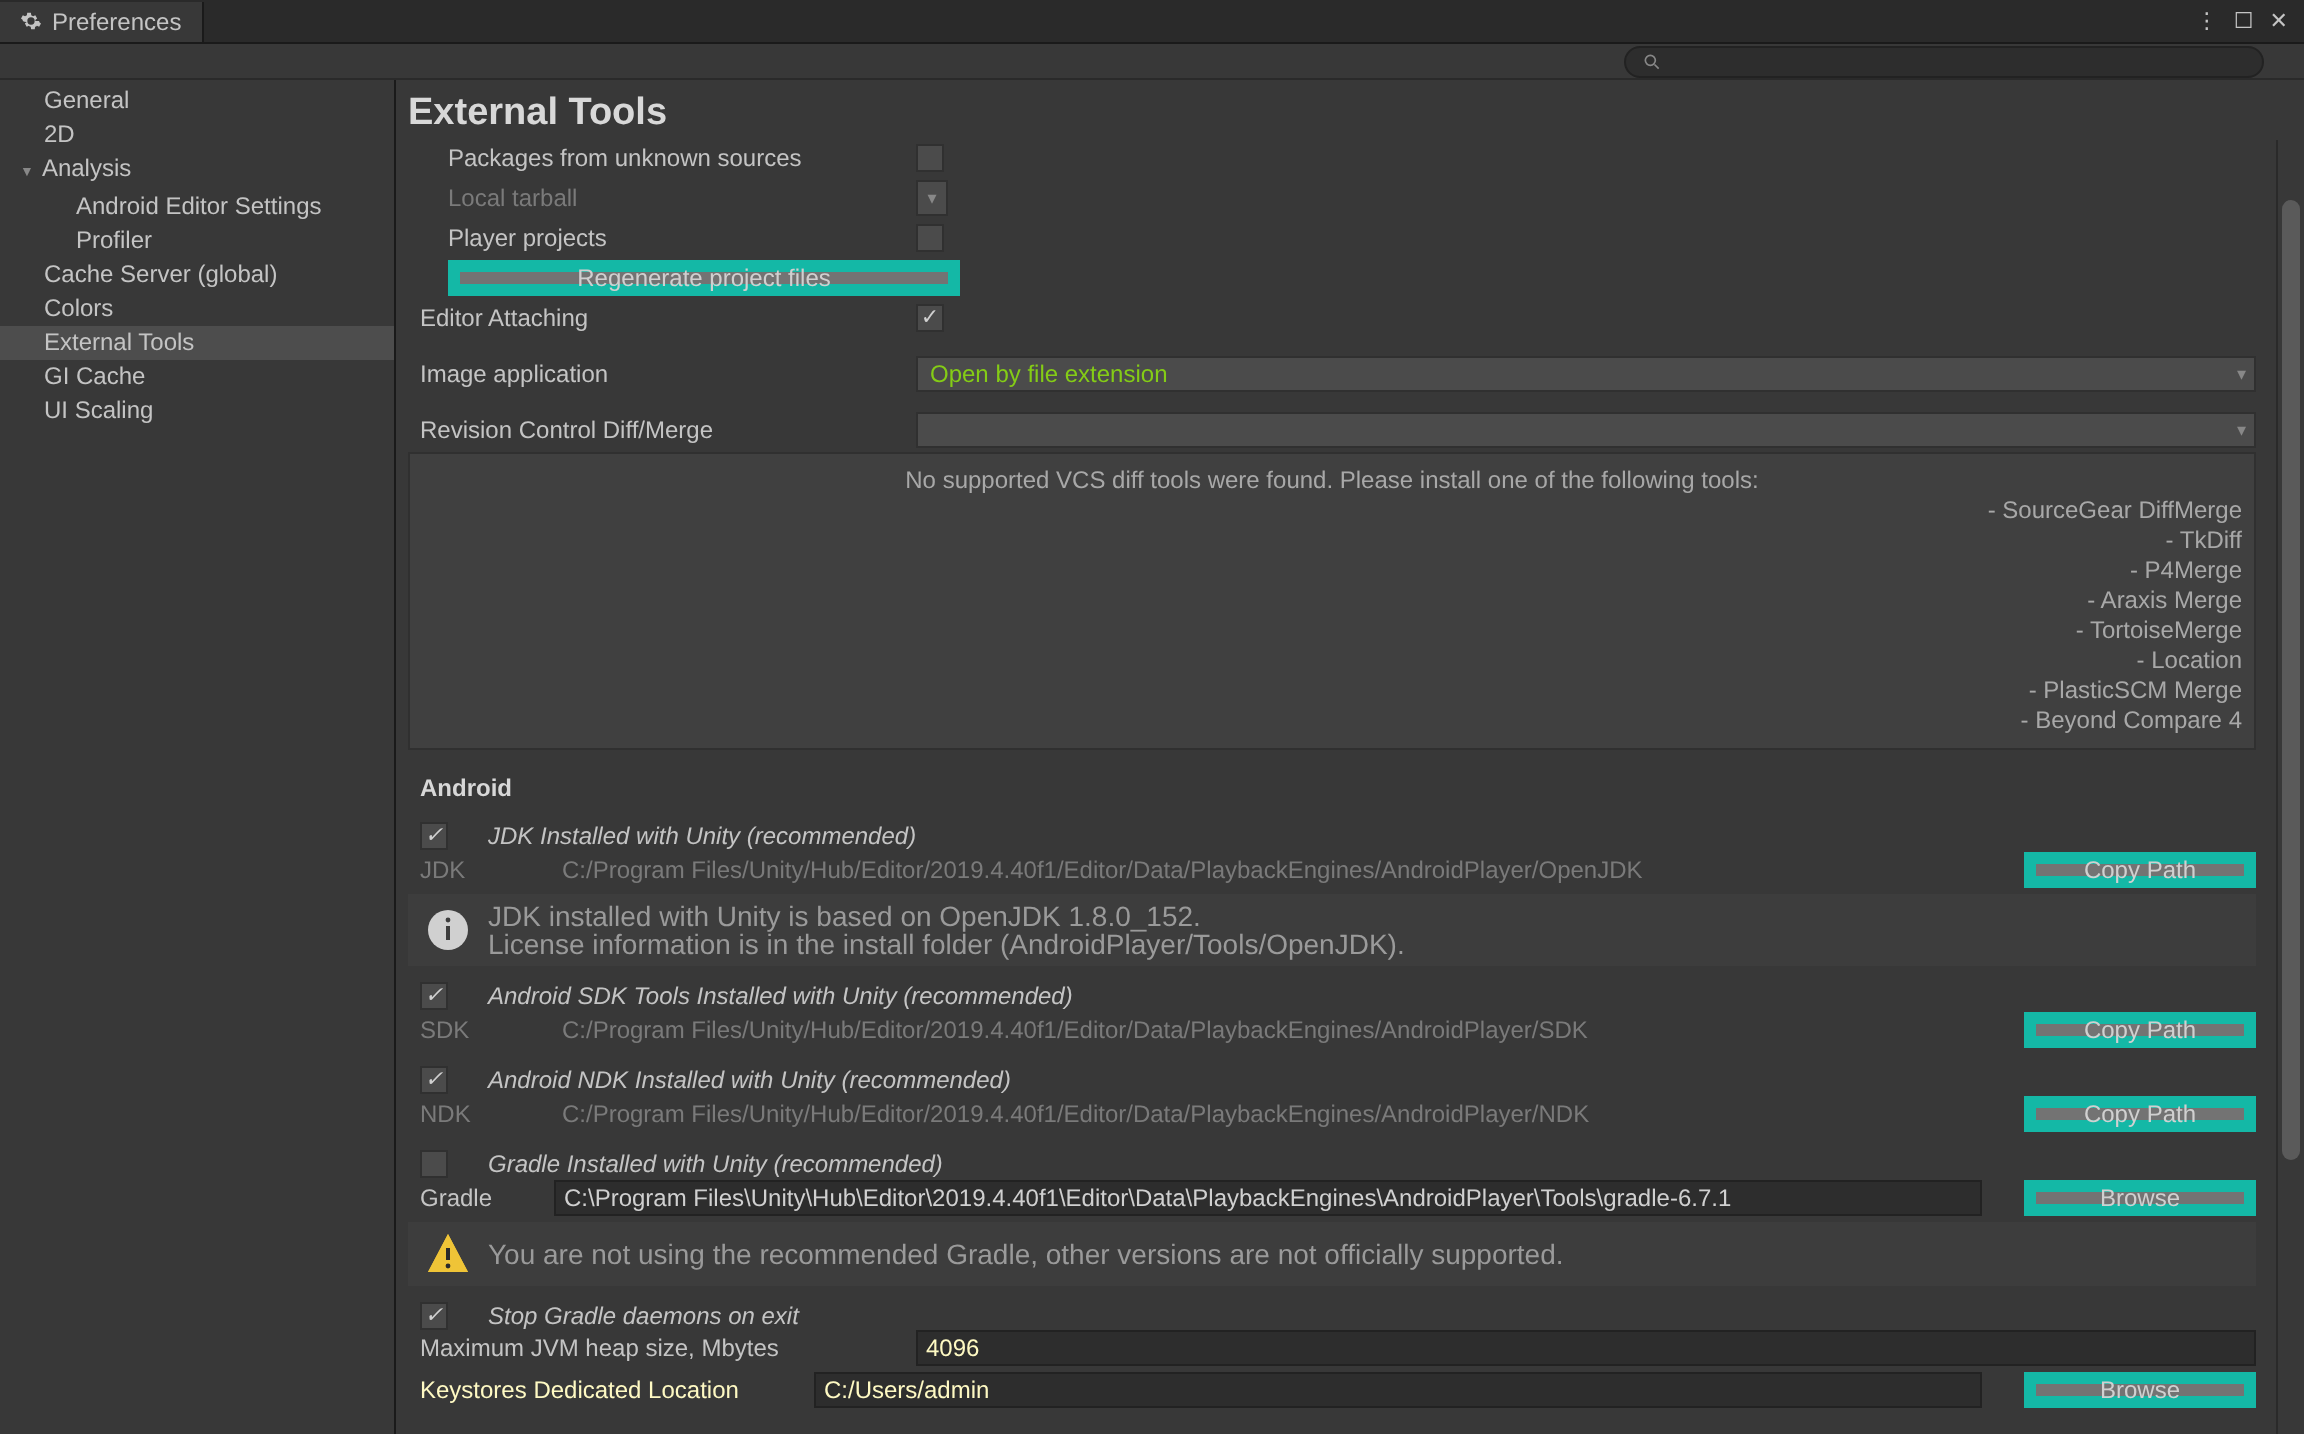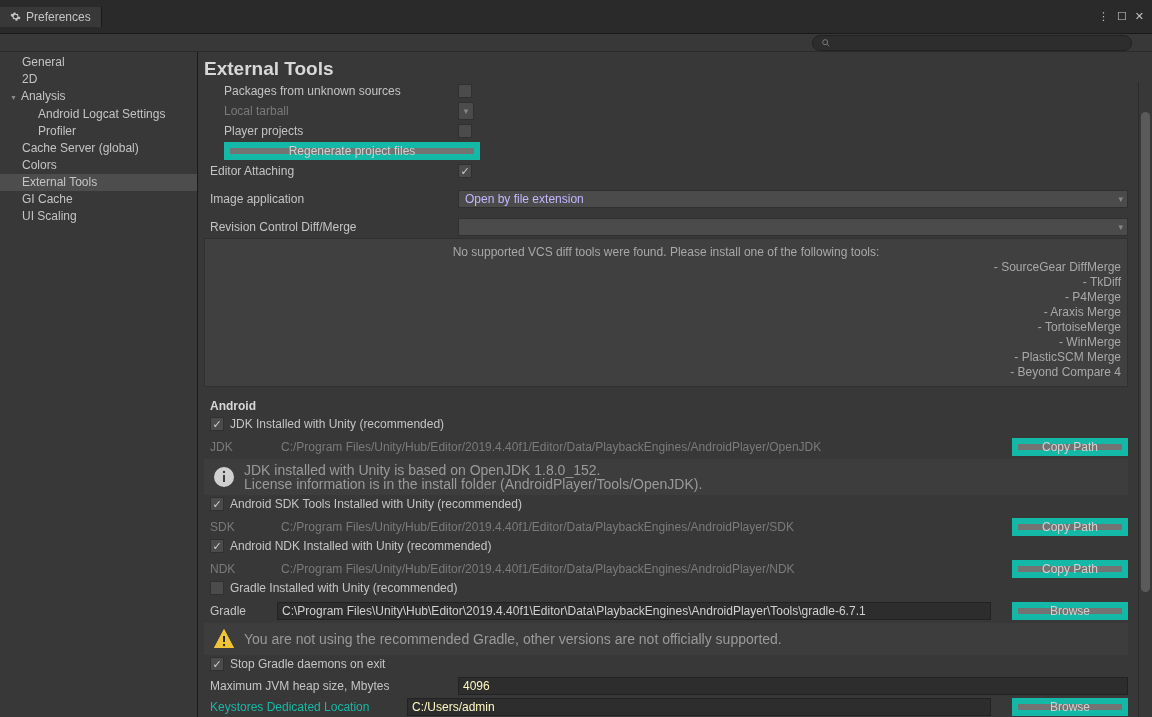--- a/index.html
+++ b/index.html
@@ -1,18 +1,18 @@
 <!DOCTYPE html>
 <html><head>
 <meta charset="utf-8">
 <style>
 * { margin: 0; padding: 0; box-sizing: border-box; font-family: Arial, sans-serif; }
 body { background: #383838; color: #c4c4c4; font-size: 12px; width: 1152px; height: 717px; overflow: hidden; }
 
-.titlebar { background: #2a2a2a; height: 34px; display: flex; align-items: center; border-bottom: 1px solid #1a1a1a; }
+.titlebar { background: #2a2a2a; height: 22px; display: flex; align-items: center; border-bottom: 1px solid #1a1a1a; }
 .tab { background: #383838; padding: 3px 10px; display: flex; align-items: center; gap: 5px; border-right: 1px solid #1a1a1a; height: 20px; }
 .tab svg { width: 11px; height: 11px; }
 .win-controls { margin-left: auto; display: flex; gap: 4px; padding-right: 6px; color: #c4c4c4; font-size: 11px; }
 .win-controls span { cursor: pointer; padding: 0 2px; }
 
 .searchbar-row { height: 18px; display: flex; justify-content: flex-end; padding: 1px 20px 1px 0; background: #383838; border-bottom: 1px solid #2a2a2a;}
 .searchbar { width: 320px; height: 16px; background: #2d2d2d; border: 1px solid #222; border-radius: 8px; display:flex; align-items:center; padding-left:8px;}
 .searchbar svg { width:10px; height:10px; }
 
 .main { display: flex; height: calc(100% - 40px); }
@@ -25,21 +25,21 @@
 
 .content { flex: 1; position: relative; overflow: hidden;}
 .content-header { font-size: 19px; font-weight: bold; color: #d8d8d8; padding: 6px 0 6px 6px; }
 .scroll-area { position:absolute; top:30px; left:0; right:18px; bottom:0; overflow-y:auto; padding: 0 6px;}
 
 .row { display: flex; align-items: center; min-height: 18px; margin-bottom: 2px; }
 .label-col { width: 254px; padding-left: 6px; color: #c4c4c4; flex-shrink:0;}
 .label-col.indent { padding-left: 20px; }
 .field-col { flex: 1; display:flex; align-items:center;}
 
-.dropdown { background: #4b4b4b; border: 1px solid #303030; color: #c4b5fd; height: 18px; width: 100%; display:flex; align-items:center; padding: 0 6px; position:relative; cursor:pointer;}
+.dropdown { background: #4b4b4b; border: 1px solid #303030; color: #84cc16; height: 18px; width: 100%; display:flex; align-items:center; padding: 0 6px; position:relative; cursor:pointer;}
 .dropdown.small { width: 16px; padding:0; justify-content:center;}
 .dropdown::after { content:"▾"; position:absolute; right:4px; font-size:9px; color:#888;}
 .dropdown.small::after { position:static;}
 .dropdown.wide { width: 640px; }
 
 .checkbox { width: 14px; height: 14px; background: #4b4b4b; border: 1px solid #303030; display:flex; align-items:center; justify-content:center; cursor:pointer;}
 .checkbox.checked::after { content:"✓"; font-size:11px; line-height:1; color:#d0d0d0; }
 
 .btn { background: #737373; border: 6px solid #14b8a6; color: #d0d0d0; height: 18px; padding: 0 12px; display:flex; align-items:center; justify-content:center; cursor:pointer; min-width: 116px;}
 .btn.regen { width: 256px; margin-left: 20px;}
@@ -49,21 +49,21 @@
 
 .info-box { background: #404040; border: 1px solid #303030; padding: 6px; margin: 2px 0; text-align:center; color:#a8a8a8; line-height:15px;}
 .info-box .tool-item { text-align:right; display:block; padding-left:300px;}
 
 .help-box { background: #3d3d3d; display:flex; align-items:center; gap:8px; padding: 4px 8px; margin: 2px 0; color:#9a9a9a; font-size:14px; line-height:14px;}
 .help-box.warn svg { fill:#efc437; }
 .help-box svg { width:24px; height:24px; flex-shrink:0;}
 
 .section-title { color:#d8d8d8; font-weight:bold; padding: 10px 0 4px 6px;}
 
-.check-row { display:flex; align-items:flex-start; gap:6px; padding-left:6px; min-height:20px;}
+.check-row { display:flex; align-items:flex-end; gap:20px; padding-left:6px; min-height:20px;font-style:italic;}
 
 .path-row { display:flex; align-items:center; gap:17px; min-height:20px; margin-bottom:2px;}
 .path-label { width:56px; padding-left:6px; color:#7a7a7a;}
 .path-row .btn { margin-left:4px;}
 
 .scrollbar-v { position:absolute; right:0; top:30px; bottom:0; width:14px; background:#383838; border-left:1px solid #2a2a2a;}
 .scrollbar-thumb { position:absolute; left:2px; right:2px; top:30px; height:480px; background:#5a5a5a; border-radius:5px;}
 
 input.native { background: #2d2d2d; border: 1px solid #222; color: #d0d0d0; height: 18px; padding: 0 4px; font-size:12px; outline:none;}
 </style>
@@ -91,21 +91,21 @@
         <line x1="15" y1="15" x2="20" y2="20"></line>
       </svg>
   </div>
 </div>
 
 <div class="main">
   <div class="sidebar" id="sidebar">
       <div class="side-item">General</div>
       <div class="side-item">2D</div>
       <div class="side-item expandable">Analysis</div>
-      <div class="side-item nested">Android Logcat Settings</div>
+      <div class="side-item nested">Android Editor Settings</div>
       <div class="side-item nested">Profiler</div>
       <div class="side-item">Cache Server (global)</div>
       <div class="side-item">Colors</div>
       <div class="side-item selected">External Tools</div>
       <div class="side-item">GI Cache</div>
       <div class="side-item">UI Scaling</div>
     </div>
 
   <div class="content">
     <div class="content-header">External Tools</div>
@@ -158,21 +158,21 @@
         </div>
 
       <div class="info-box">
         <div>No supported VCS diff tools were found. Please install one of the following tools:</div>
         <div id="vcs-tools">
             <span class="tool-item">- SourceGear DiffMerge</span>
             <span class="tool-item">- TkDiff</span>
             <span class="tool-item">- P4Merge</span>
             <span class="tool-item">- Araxis Merge</span>
             <span class="tool-item">- TortoiseMerge</span>
-            <span class="tool-item">- WinMerge</span>
+            <span class="tool-item">- Location</span>
             <span class="tool-item">- PlasticSCM Merge</span>
             <span class="tool-item">- Beyond Compare 4</span>
           </div>
       </div>
 
       <div class="section-title">Android</div>
 
       <div class="check-row">
           <div class="checkbox checked"></div>
           <span>JDK Installed with Unity (recommended)</span>
@@ -237,21 +237,21 @@
           <div class="checkbox checked"></div>
           <span>Stop Gradle daemons on exit</span>
         </div>
       <div class="row">
           <div class="label-col">Maximum JVM heap size, Mbytes</div>
           <div class="field-col">
             <div class="textfield" style="width:640px;flex:1">4096</div>
           </div>
         </div>
       <div class="path-row">
-          <div class="label-col" style="padding-left:6px;width:186px;color:#14b8a6">Keystores Dedicated Location</div>
+          <div class="label-col" style="padding-left:6px;width:186px;color:#fef9c3">Keystores Dedicated Location</div>
           <div class="textfield">C:/Users/admin</div>
           <div class="btn">Browse</div>
         </div>
     </div>
 
     <div class="scrollbar-v">
         <div class="scrollbar-thumb"></div>
       </div>
   </div>
 </div>

